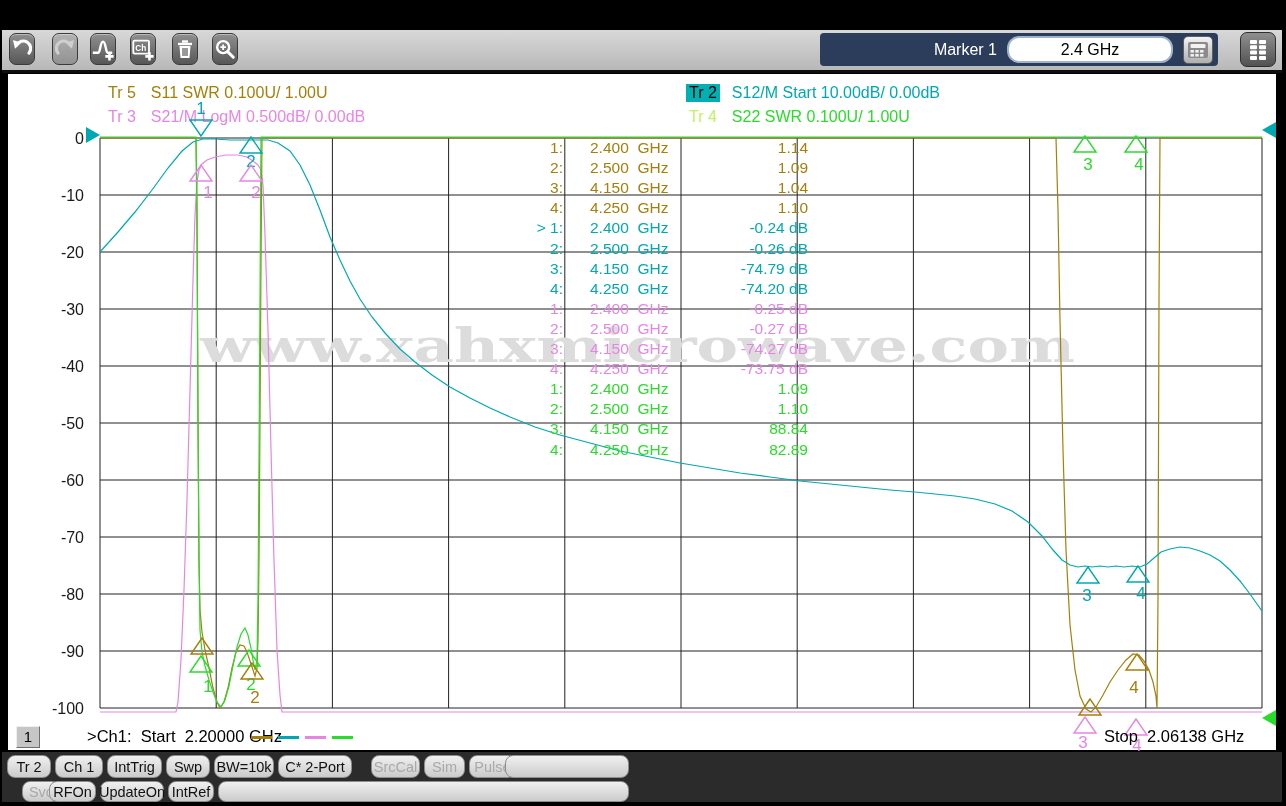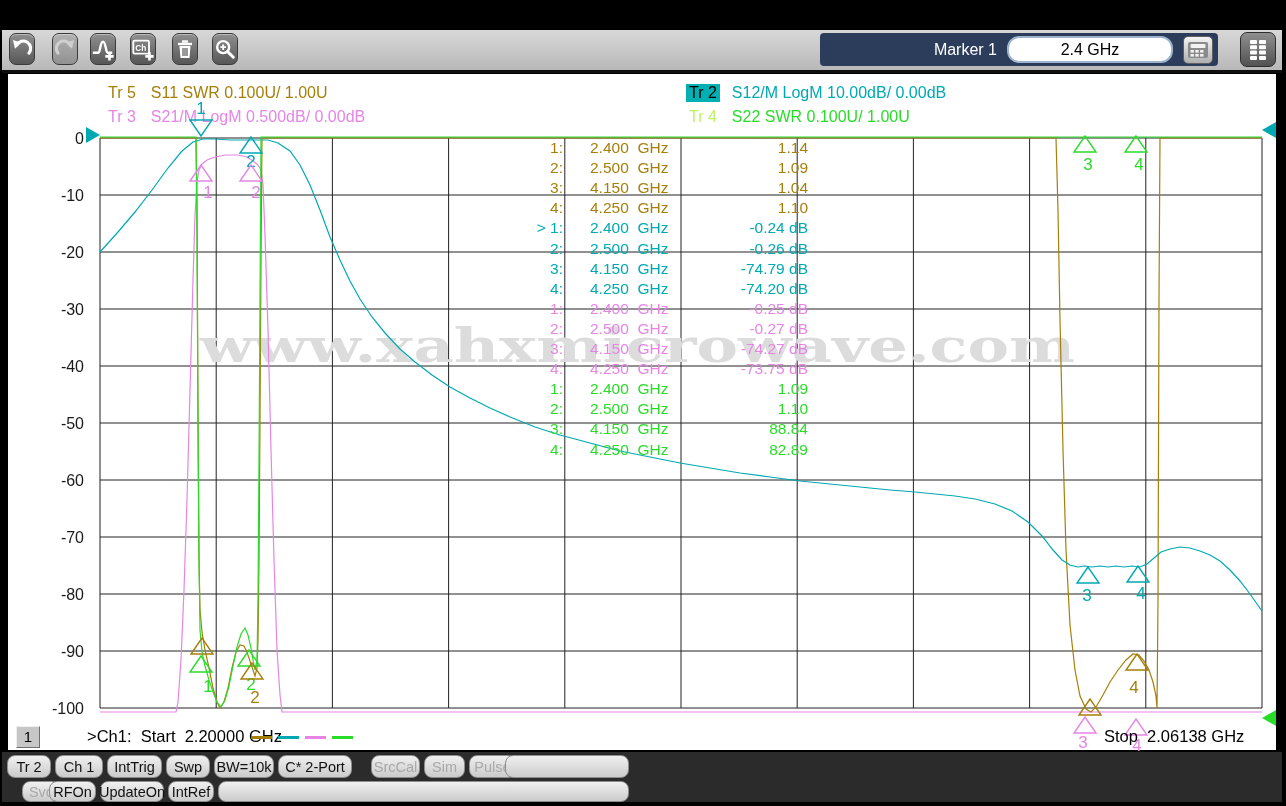--- a/index.html
+++ b/index.html
@@ -121,21 +121,21 @@
           <rect x="2" y="16.9" width="7" height="4" rx="1"></rect>
             <rect x="11" y="16.9" width="7" height="4" rx="1"></rect>
         </g>
       </svg>
     </button>
   </div>
 
   <div class="plotbg"></div>
 
   <div class="trace-title" id="title-tr1" style="left:105px;top:84px;"><span class="tnum" style="color: rgb(166, 127, 10);">Tr 5</span><span style="color: rgb(166, 127, 10);">S11 SWR 0.100U/ 1.00U</span></div>
-  <div class="trace-title" id="title-tr2" style="left:686px;top:84px;"><span class="tnum sel" style="color: rgb(0, 0, 0); background: rgb(0, 176, 178);">Tr 2</span><span style="color: rgb(0, 169, 178);">S12/M LogM 10.00dB/ 0.00dB</span></div>
+  <div class="trace-title" id="title-tr2" style="left:686px;top:84px;"><span class="tnum sel" style="color: rgb(0, 0, 0); background: rgb(0, 176, 178);">Tr 2</span><span style="color: rgb(0, 169, 178);">S12/M Start 10.00dB/ 0.00dB</span></div>
   <div class="trace-title" id="title-tr3" style="left:105px;top:108px;"><span class="tnum" style="color: rgb(230, 133, 230);">Tr 3</span><span style="color: rgb(230, 133, 230);">S21/M LogM 0.500dB/ 0.00dB</span></div>
   <div class="trace-title" id="title-tr4" style="left:686px;top:108px;"><span class="tnum" style="color: #bef264;">Tr 4</span><span style="color: rgb(42, 220, 42);">S22 SWR 0.100U/ 1.00U</span></div>
 
   <svg id="plotsvg" width="1286" height="690" viewBox="0 72 1286 690">
       <line x1="100" y1="138" x2="100" y2="708" stroke="#222" stroke-width="1"></line>
       <line x1="216.2" y1="138" x2="216.2" y2="708" stroke="#222" stroke-width="1"></line>
       <line x1="332.4" y1="138" x2="332.4" y2="708" stroke="#222" stroke-width="1"></line>
       <line x1="448.6" y1="138" x2="448.6" y2="708" stroke="#222" stroke-width="1"></line>
       <line x1="564.8" y1="138" x2="564.8" y2="708" stroke="#222" stroke-width="1"></line>
       <line x1="681" y1="138" x2="681" y2="708" stroke="#222" stroke-width="1"></line>

